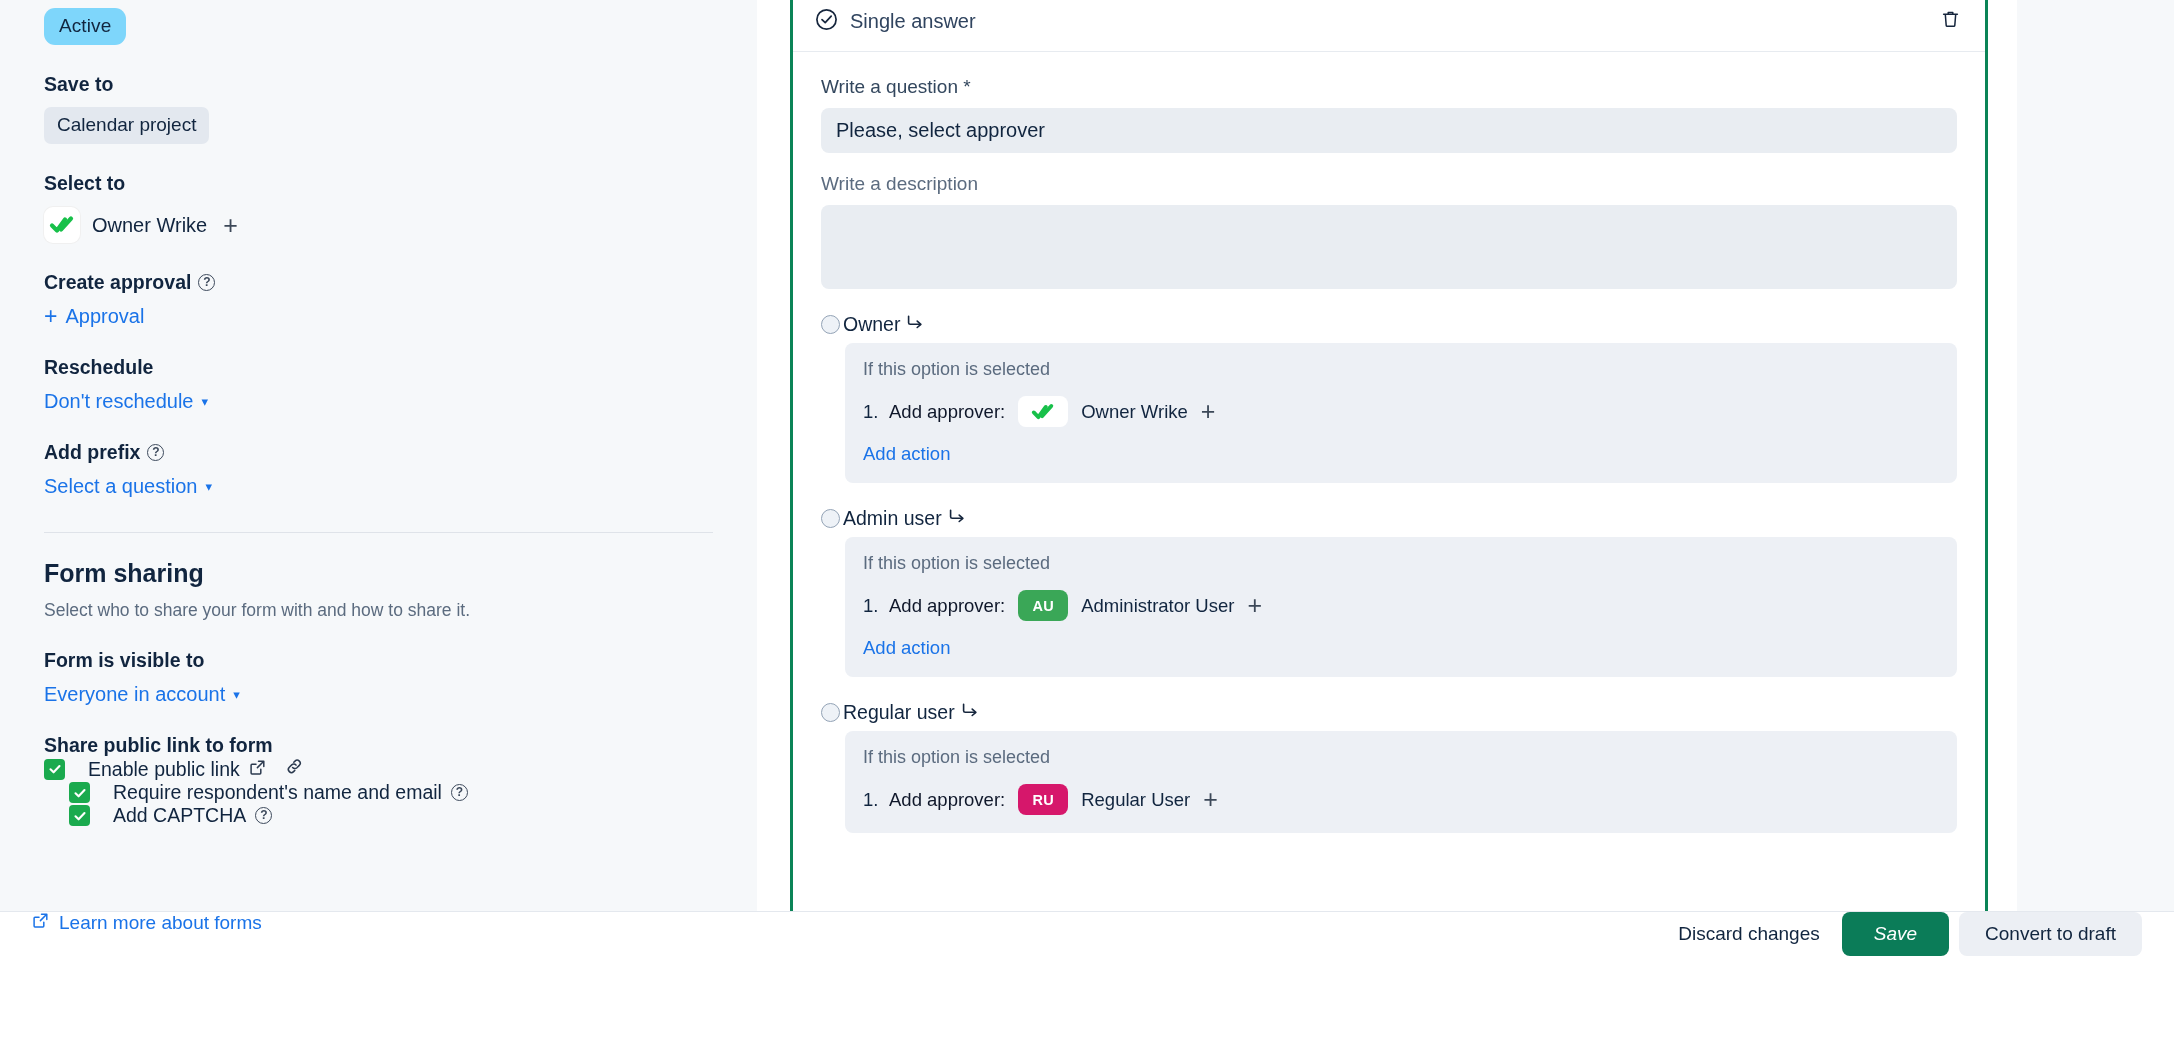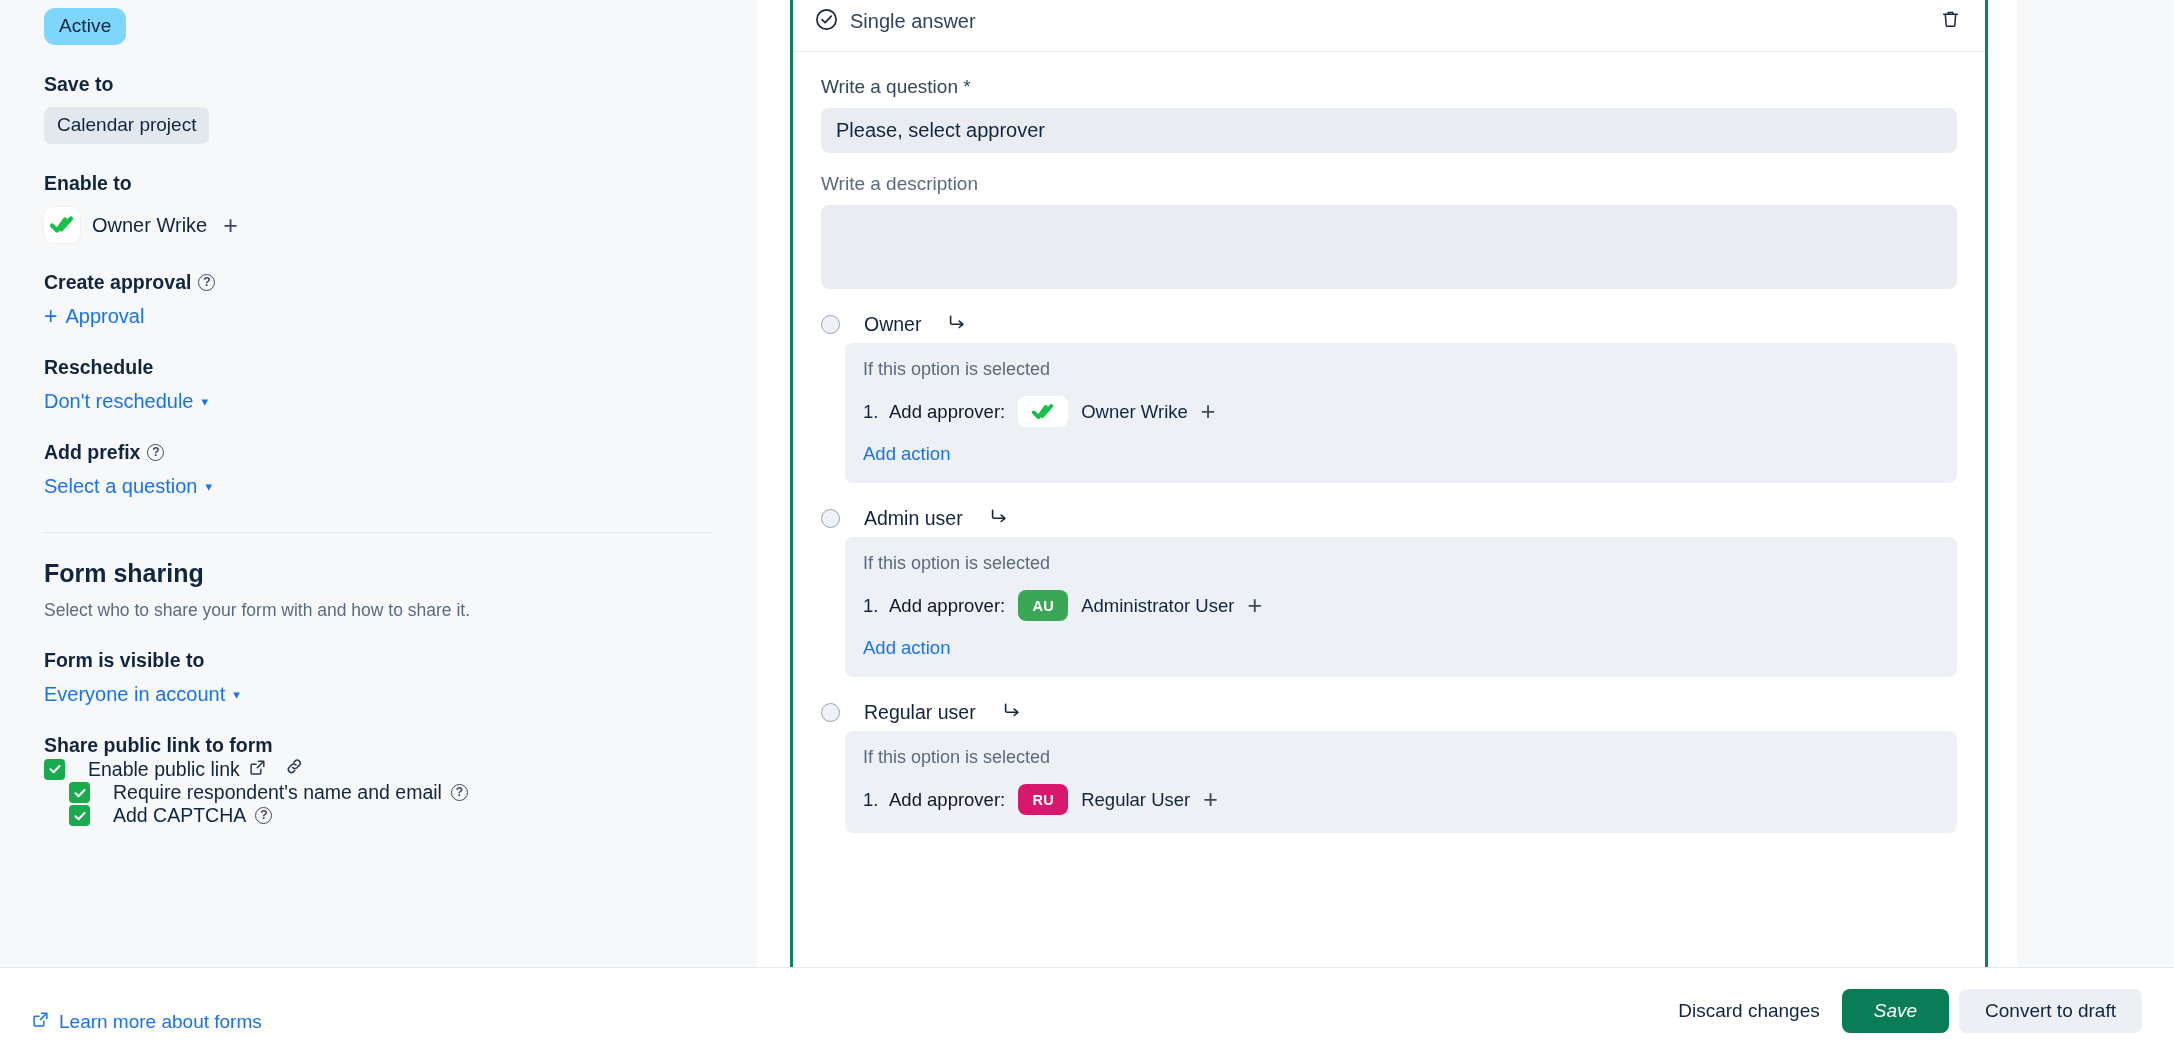--- a/index.html
+++ b/index.html
@@ -99,21 +99,21 @@
   .qlabel { font-size: 19px; color: #33475e; margin-bottom: 10px; }
   .qinput {
     background: #e9edf2; border-radius: 8px; height: 45px;
     display: flex; align-items: center; padding: 0 15px;
     font-size: 20px; color: #11253f;
   }
   .dlabel { font-size: 19px; color: #5b6b7f; margin: 20px 0 10px; }
   .dbox { background: #e9edf2; border-radius: 8px; height: 84px; }
 
   .opt { margin-top: 22px; }
-  .opt-head { display: flex; align-items: center; gap: 24px; height: 26px; }
+  .opt-head { display: flex; align-items: center; gap: 3px; height: 26px; }
   .radio {
     width: 19px; height: 19px; border-radius: 50%;
     border: 1.6px solid #93a3b6; background: #eef2f7; flex: none;
   }
   .opt-name { font-size: 19.5px; color: #11253f; }
   .branch-ico { margin-left: 3px; cursor: pointer; }
   .opt-panel {
     background: #edf0f5; border-radius: 8px; margin: 6px 0 0 24px;
     padding: 16px 20px 18px 18px;
   }
@@ -124,23 +124,23 @@
   .uavatar {
     width: 50px; height: 31px; border-radius: 8px; flex: none;
     display: flex; align-items: center; justify-content: center;
     color: #ffffff; font-size: 14.5px; font-weight: 700; letter-spacing: .3px;
   }
   .uname { font-size: 18.5px; color: #11253f; margin-left: 4px; }
   .add-action { font-size: 18.5px; color: #1a73e8; margin-top: 16px; cursor: pointer; }
 
   
   .botbar {
-    position: absolute; left: 0; top: 967px; width: 2174px; height: 66px;
+    position: absolute; left: 0; top: 911px; width: 2174px; height: 66px;
     background: #ffffff; border-top: 1px solid #e4e8ee;
-    display: flex; align-items: flex-end; padding: 0 32px;
+    display: flex; align-items: flex-start; padding: 0 32px;
   }
   .learn {
     display: flex; align-items: center; gap: 10px;
     color: #1a73e8; font-size: 19px; cursor: pointer;
   }
   .bot-spacer { flex: 1; }
   .btn { font-size: 19px; border-radius: 8px; cursor: pointer; border: none; font-family: inherit; }
   .btn-discard { background: transparent; color: #11253f; padding: 11px 14px; }
   .btn-save { background: #0b7c58; color: #ffffff; padding: 11px 32px; margin-left: 8px; font-style: italic; }
   .btn-draft { background: #eceff4; color: #11253f; padding: 11px 26px; margin-left: 10px; }
@@ -153,21 +153,21 @@
   <aside class="sidebar">
 
     <div class="badge-active">Active</div>
 
     <div class="fld-label">
       <span>Save to</span>
     </div>
     <div class="chip-project">Calendar project</div>
 
     <div class="fld-label">
-      <span>Enable to</span>
+      <span>Select to</span>
     </div>
     <div class="assignee-row">
       <span class="wrike-avatar">
         <svg width="26" height="26" viewBox="0 0 26 26" aria-hidden="true">
           <path d="M3 13.5 L8 18.5 L16 7.5" stroke="#18c04a" stroke-width="4.2" fill="none" stroke-linecap="round" stroke-linejoin="round"></path>
           <path d="M12 17.5 L22 6.5" stroke="#18c04a" stroke-width="4.2" fill="none" stroke-linecap="round"></path>
         </svg>
       </span>
       <span class="avatar-name">Owner Wrike</span>
       <span class="plus-btn">+</span>

